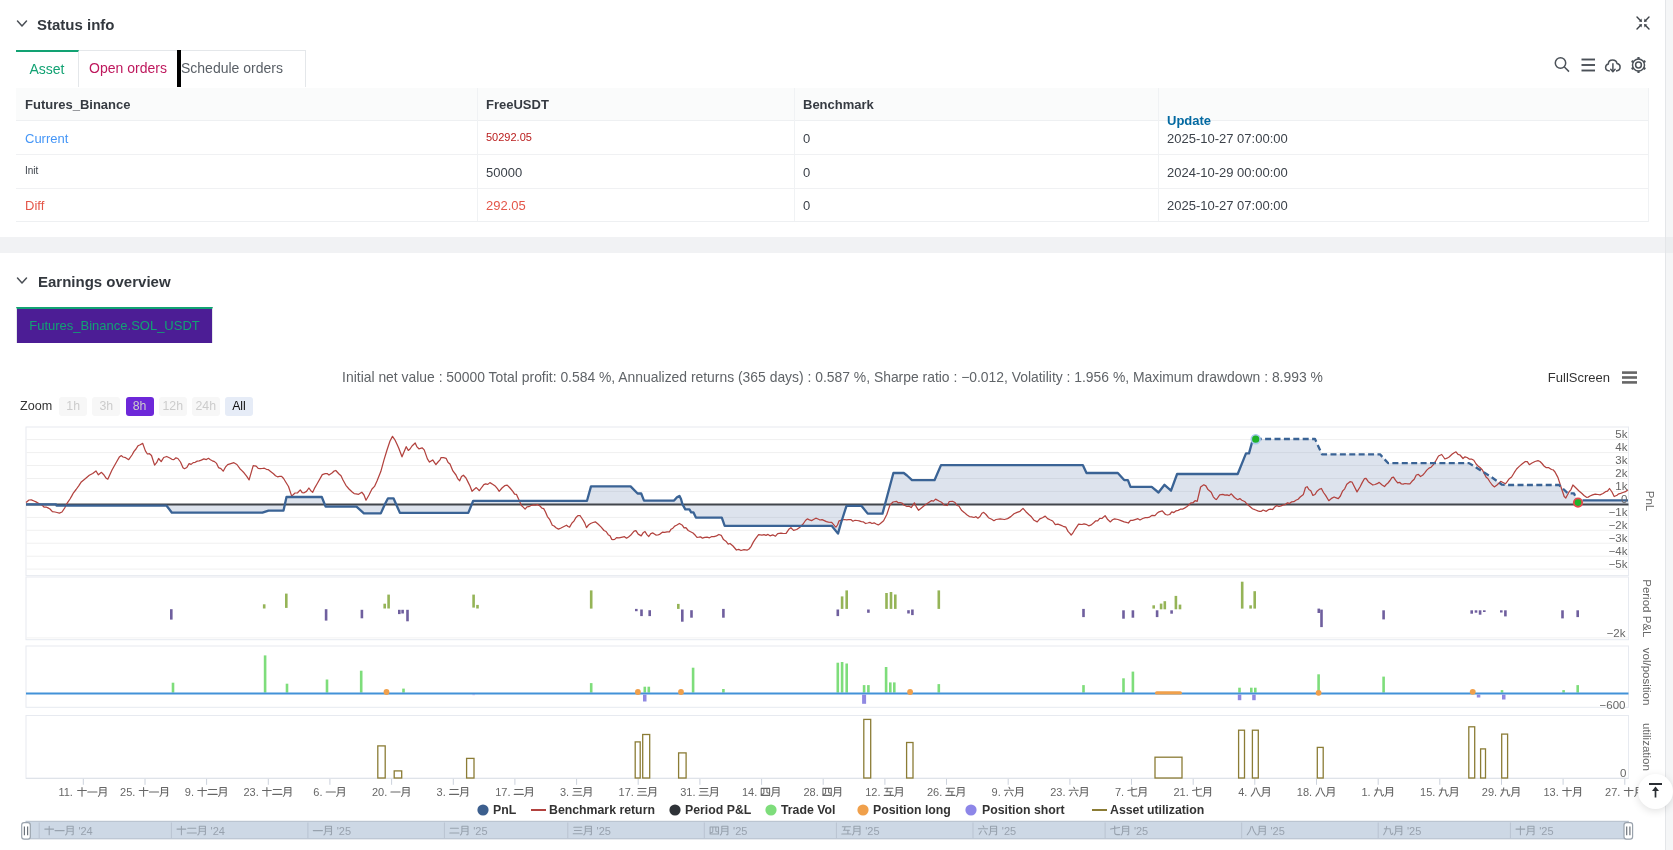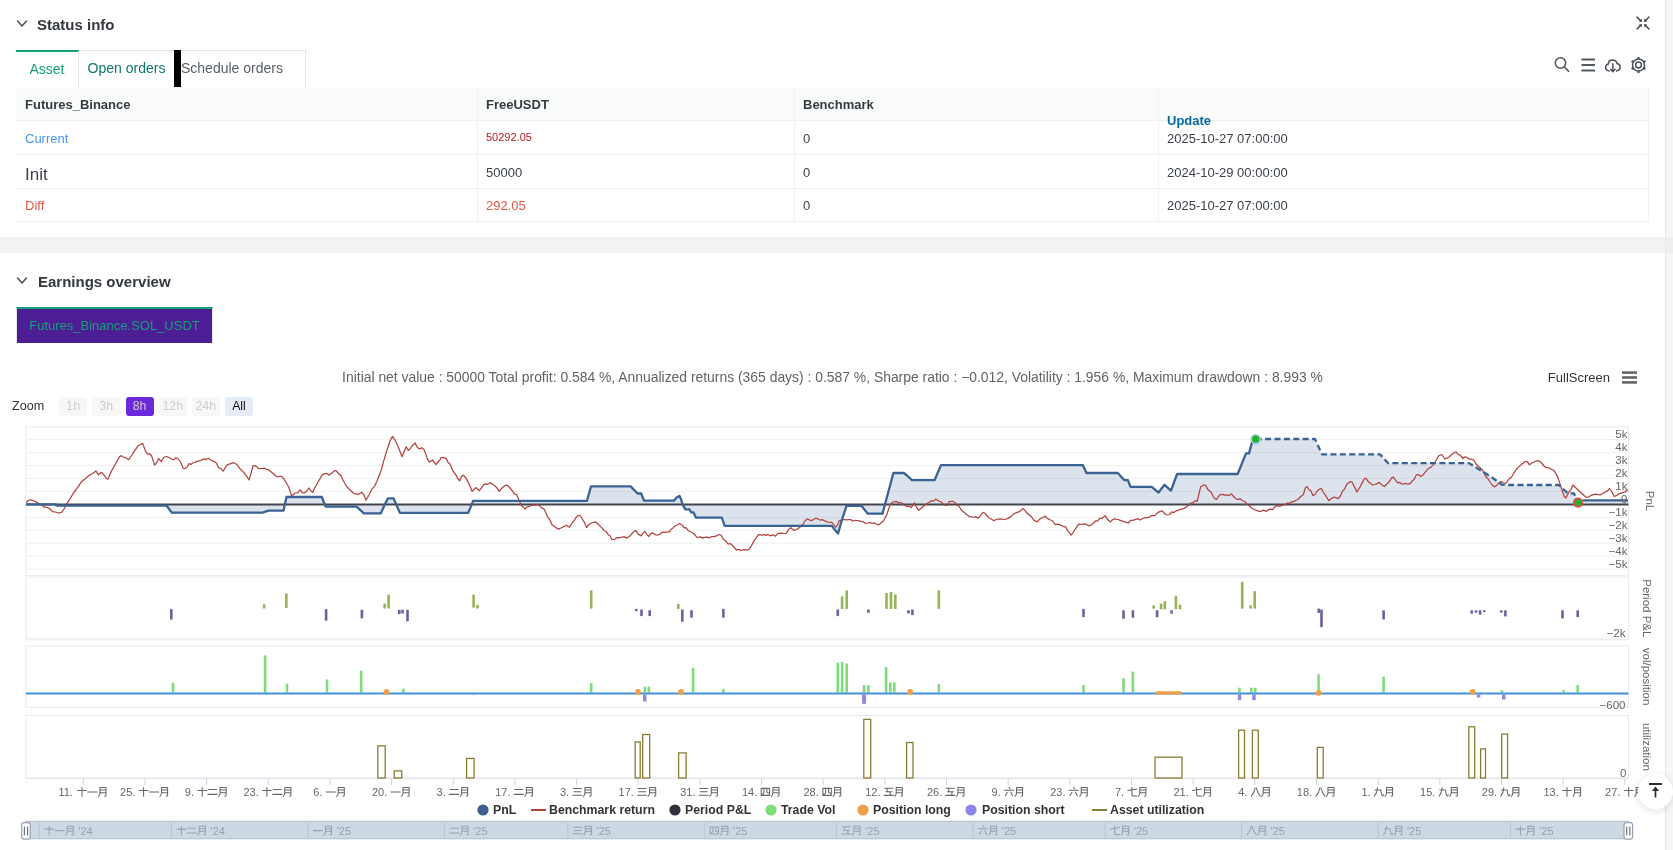--- a/index.html
+++ b/index.html
@@ -368,21 +368,21 @@
 <rect x="1624" y="822.6" width="8.6" height="16.6" rx="2.4" fill="#fff" stroke="#9aa3ad" stroke-width="1.2"></rect>
 <line x1="1626.7" y1="826.6" x2="1626.7" y2="835.2" stroke="#6c737b" stroke-width="1.2"></line>
 <line x1="1629.9" y1="826.6" x2="1629.9" y2="835.2" stroke="#6c737b" stroke-width="1.2"></line>
 </svg>
 <svg class="abs" style="left:16px;top:19px" width="12" height="10" viewBox="0 0 12 10">
     <path d="M1.5 2 L6 7 L10.5 2" fill="none" stroke="#4a4f55" stroke-width="1.5" stroke-linecap="round" stroke-linejoin="round"></path>
   </svg>
 <div class="abs" style="left:37px;top:16px;font-size:15px;font-weight:bold;color:#33383e">Status info</div>
 <div class="abs" style="left:16px;top:50px;width:290px;height:37px;border:1px solid #e4e7ea;border-bottom:none;background:#fff"></div>
 <div class="abs" style="left:16px;top:50px;width:63px;height:37px;border-top:2px solid #12a273;border-right:1px solid #e4e7ea;background:#fff;line-height:35px;text-align:center;font-size:14px;color:#12a273">Asset</div>
-<div class="abs" style="left:79px;top:50px;width:102px;height:37px;border-right:7px solid #000000;line-height:37px;text-align:center;font-size:14px;color:#0f766e">Open orders</div>
+<div class="abs" style="left:79px;top:50px;width:102px;height:37px;border-right:4px solid #000000;line-height:37px;text-align:center;font-size:14px;color:#be185d">Open orders</div>
 <div class="abs" style="left:181px;top:50px;width:125px;height:37px;line-height:37px;text-align:left;font-size:14px;color:#595f66">Schedule orders</div>
 <svg class="abs" style="left:1549px;top:51px" width="100" height="28" viewBox="0 0 100 28">
 <g fill="none" stroke="#4b5158" stroke-width="1.5">
 <circle cx="11.5" cy="12" r="5.2"></circle>
       <line x1="15.4" y1="16" x2="20" y2="20.6"></line>
 <g stroke-width="1.9">
         <line x1="32.5" y1="8.5" x2="46" y2="8.5"></line>
         <line x1="32.5" y1="14" x2="46" y2="14"></line>
         <line x1="32.5" y1="19.5" x2="46" y2="19.5"></line>
       </g>
@@ -422,21 +422,21 @@
 <div class="abs" style="left:16px;top:221px;width:1633px;height:1px;background:#eef0f2"></div>
 <div class="abs" style="left:1648px;top:88px;width:1px;height:134px;background:#f0f2f4"></div>
 <div class="abs" style="left:25px;top:97px;font-size:13px;font-weight:bold;color:#363b42">Futures_Binance</div>
 <div class="abs" style="left:486px;top:97px;font-size:13px;font-weight:bold;color:#363b42">FreeUSDT</div>
 <div class="abs" style="left:803px;top:97px;font-size:13px;font-weight:bold;color:#363b42">Benchmark</div>
 <div class="abs" style="left:1167px;top:113px;font-size:13px;font-weight:bold;color:#0369a1">Update</div>
 <div class="abs" style="left:25px;top:131.0px;font-size:13px;color:#4596f7">Current</div>
 <div class="abs" style="left:486px;top:131.0px;font-size:11px;color:#b91c1c">50292.05</div>
 <div class="abs" style="left:803px;top:131.0px;font-size:13px;color:#3c424a">0</div>
 <div class="abs" style="left:1167px;top:131.0px;font-size:13px;color:#3c424a">2025-10-27 07:00:00</div>
-<div class="abs" style="left:25px;top:164.5px;font-size:17px;color:#3c424a">Init</div>
+<div class="abs" style="left:25px;top:164.5px;font-size:10px;color:#3c424a">Init</div>
 <div class="abs" style="left:486px;top:164.5px;font-size:13px;color:#3c424a">50000</div>
 <div class="abs" style="left:803px;top:164.5px;font-size:13px;color:#3c424a">0</div>
 <div class="abs" style="left:1167px;top:164.5px;font-size:13px;color:#3c424a">2024-10-29 00:00:00</div>
 <div class="abs" style="left:25px;top:198.0px;font-size:13px;color:#e45649">Diff</div>
 <div class="abs" style="left:486px;top:198.0px;font-size:13px;color:#e45649">292.05</div>
 <div class="abs" style="left:803px;top:198.0px;font-size:13px;color:#3c424a">0</div>
 <div class="abs" style="left:1167px;top:198.0px;font-size:13px;color:#3c424a">2025-10-27 07:00:00</div>
 <div class="abs" style="left:0;top:237px;width:1666px;height:16px;background:#f1f2f4"></div>
 <svg class="abs" style="left:16px;top:276px" width="12" height="10" viewBox="0 0 12 10">
     <path d="M1.5 2 L6 7 L10.5 2" fill="none" stroke="#4a4f55" stroke-width="1.5" stroke-linecap="round" stroke-linejoin="round"></path>
@@ -445,21 +445,21 @@
 <div class="abs" style="left:16px;top:307px;width:197px;height:36px;border:1px solid #e4e7ea;border-bottom:none;border-top:2px solid #12a273;background:#4c1d95;line-height:34px;text-align:center;font-size:13px;color:#12a273">Futures_Binance.SOL_USDT</div>
 <div class="abs" style="left:0;top:369px;width:1665px;text-align:center;font-size:13.9px;color:#606468">Initial net value : 50000 Total profit: 0.584 %, Annualized returns (365 days) : 0.587 %, Sharpe ratio : −0.012, Volatility : 1.956 %, Maximum drawdown : 8.993 %</div>
 <div class="abs" style="left:1504px;top:370px;width:106px;text-align:right;font-size:13px;color:#333">FullScreen</div>
 <svg class="abs" style="left:1621px;top:371px" width="17" height="13" viewBox="0 0 17 13">
     <g stroke="#666" stroke-width="2.6">
       <line x1="1" y1="1.6" x2="16" y2="1.6"></line>
       <line x1="1" y1="6.5" x2="16" y2="6.5"></line>
       <line x1="1" y1="11.4" x2="16" y2="11.4"></line>
     </g>
   </svg>
-<div class="abs" style="left:12px;top:399px;font-size:12.6px;color:#333">Zoom</div>
+<div class="abs" style="left:20px;top:399px;font-size:12.6px;color:#333">Zoom</div>
 <div class="abs" style="left:59.2px;top:396.5px;width:28px;height:19px;background:#f7f7f7;border-radius:3px;line-height:19px;text-align:center;font-size:12.3px;color:#ccc">1h</div>
 <div class="abs" style="left:92.3px;top:396.5px;width:28px;height:19px;background:#f7f7f7;border-radius:3px;line-height:19px;text-align:center;font-size:12.3px;color:#ccc">3h</div>
 <div class="abs" style="left:125.5px;top:396.5px;width:28px;height:19px;background:#6d28d9;border-radius:3px;line-height:19px;text-align:center;font-size:12.3px;color:#ccc">8h</div>
 <div class="abs" style="left:158.8px;top:396.5px;width:28px;height:19px;background:#f7f7f7;border-radius:3px;line-height:19px;text-align:center;font-size:12.3px;color:#ccc">12h</div>
 <div class="abs" style="left:191.8px;top:396.5px;width:28px;height:19px;background:#f7f7f7;border-radius:3px;line-height:19px;text-align:center;font-size:12.3px;color:#ccc">24h</div>
 <div class="abs" style="left:225px;top:396.5px;width:28px;height:19px;background:#e6ecf7;border-radius:3px;line-height:19px;text-align:center;font-size:12.3px;font-weight:normal;color:#111">All</div>
 <div class="abs" style="left:1665px;top:0;width:8px;height:850px;background:#f5f6f7;border-left:1px solid #e4e6e9"></div>
 <div class="abs" style="left:1666px;top:237px;width:7px;height:16px;background:#eceef0"></div>
 <div class="abs" style="left:1638px;top:773.5px;width:35px;height:35px;border-radius:50%;background:#fff;box-shadow:0 2px 8px rgba(0,0,0,0.12)"></div>
 <svg class="abs" style="left:1647px;top:781px" width="17" height="20" viewBox="0 0 17 20">

